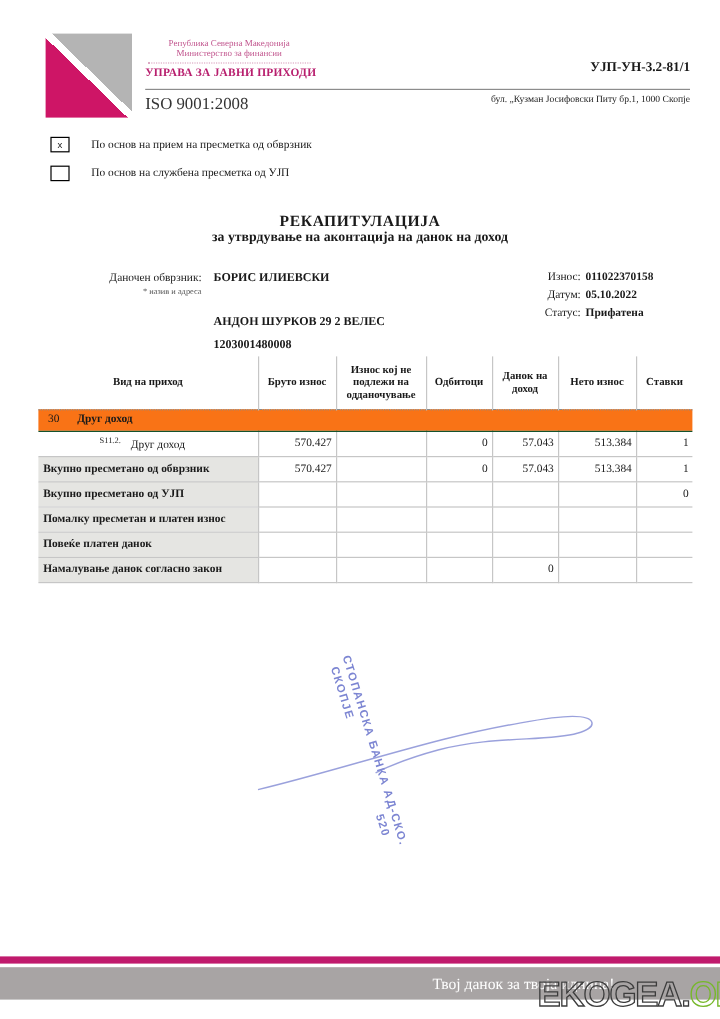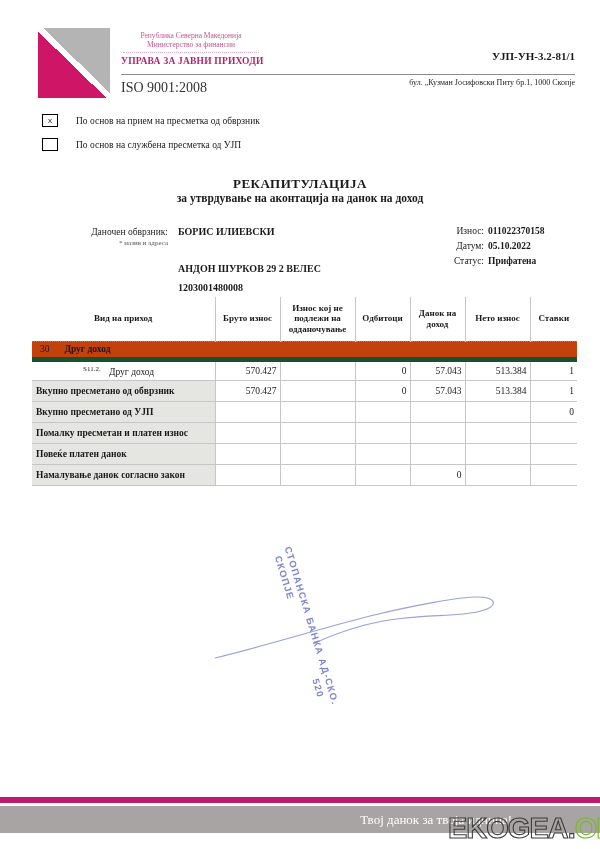--- a/index.html
+++ b/index.html
@@ -42,21 +42,21 @@
 
   
   .spec-table { position:absolute; left:32px; top:297px; width:545px; border-collapse:collapse; table-layout:fixed; }
   .banner-row td { background:#C7286F; color:#fff; font-size:8.5px; font-weight:bold; height:17px; padding:0 0 0 6px;
                    letter-spacing:.2px; }
   .head-row th { background:#fff; font-size:9px; font-weight:bold; text-align:center; vertical-align:middle;
                  height:44px; line-height:1.2; border-left:1px solid #C6C6C6; border-right:1px solid #C6C6C6;
                  border-bottom:1px dotted #8A8A8A; padding:2px; }
   .head-row th:first-child { border-left:none; }
   .head-row th:last-child { border-right:none; }
-  .group-row td { background:#c2410c; height:18px; font-size:9.5px; border-bottom:5px solid #14532d; padding-left:8px; }
+  .group-row td { background:#f97316; height:18px; font-size:9.5px; border-bottom:1px solid #14532d; padding-left:8px; }
   .group-row .g-code { display:inline-block; width:22px; }
   .group-row .g-label { font-weight:bold; }
   .spec-table td.c-label { font-size:9.5px; padding:0 2px 0 3px; border-right:1px solid #C6C6C6;
                            border-bottom:1px solid #C6C6C6; height:21px; vertical-align:middle; overflow:hidden; white-space:nowrap; }
   .spec-table td.c-label.gray { background:#E5E5E2; font-weight:bold; padding-left:4px; }
   .spec-table td.c-val { font-size:9.5px; text-align:right; padding:0 3px 0 1px; border-right:1px solid #C6C6C6;
                          border-bottom:1px solid #C6C6C6; height:21px; }
   .spec-table td.c-val:last-child { border-right:none; }
   .prefix { display:inline-block; width:26px; font-size:7px; vertical-align:4px;margin-left:48px; }
 

